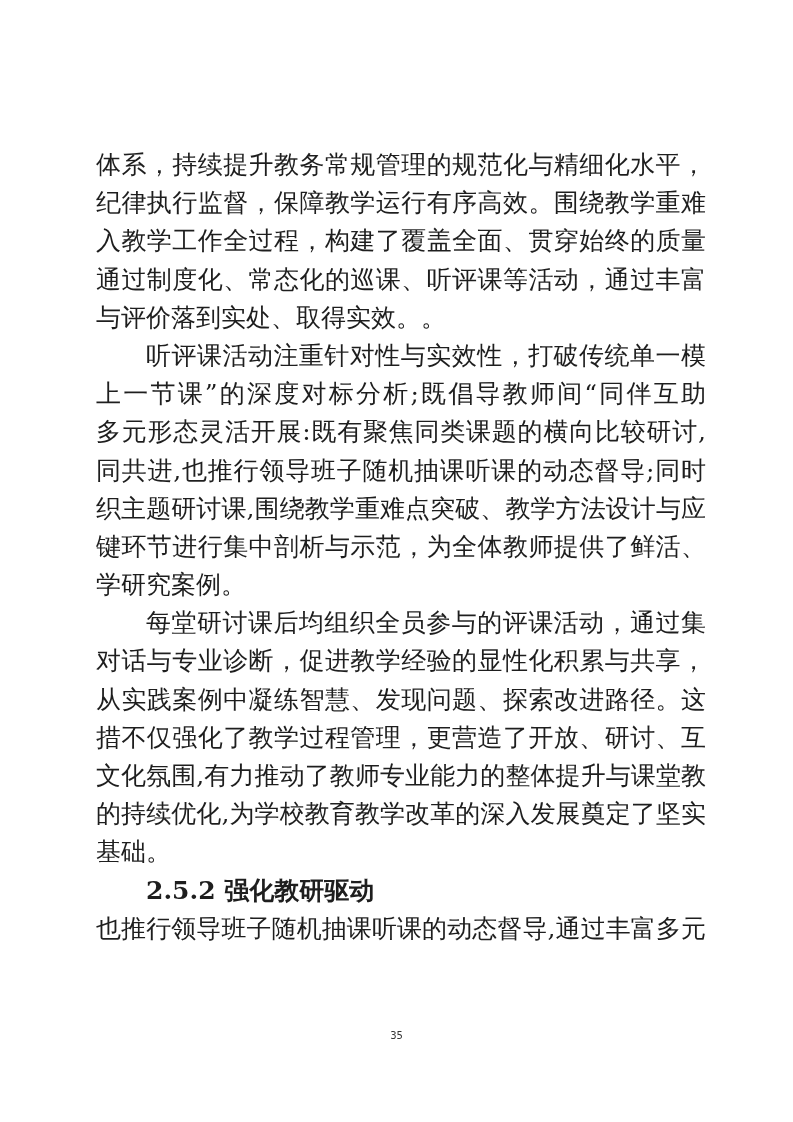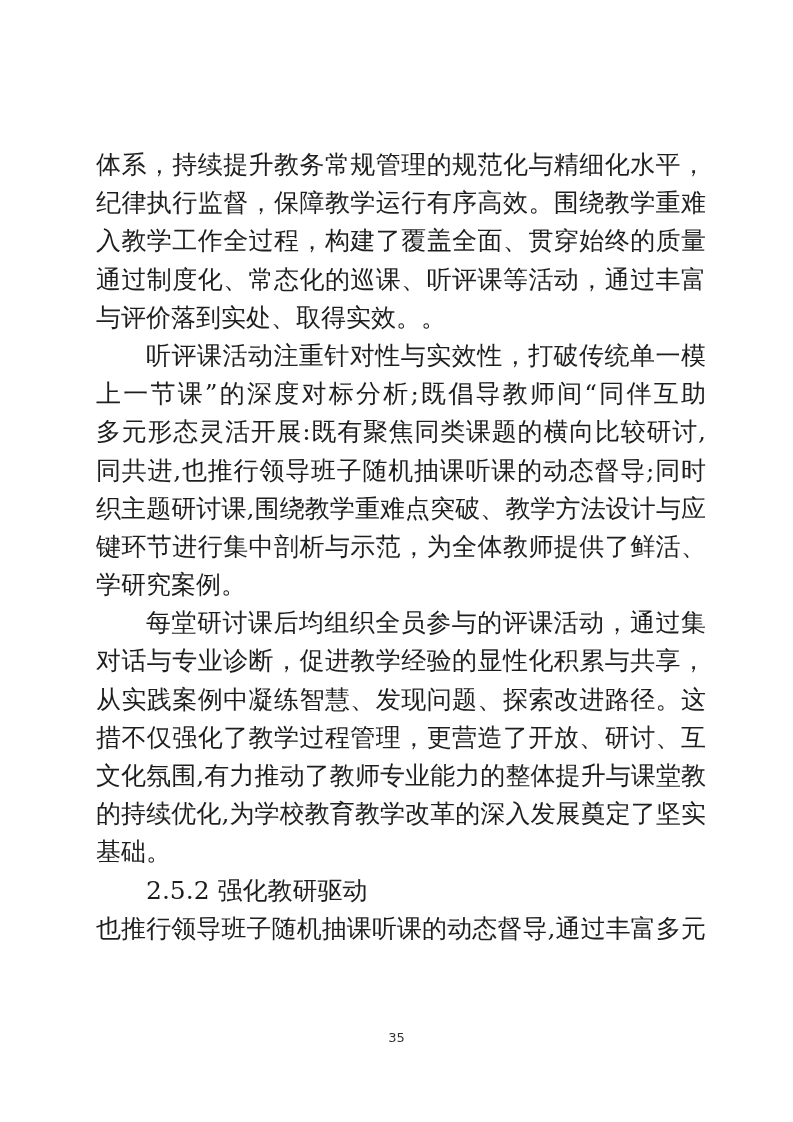--- a/index.html
+++ b/index.html
@@ -34,28 +34,29 @@
   }
   .line.fill {
     text-align-last: justify;
   }
   .line.indent {
     padding-left: 2em;
   }
   .paragraph.heading .line {
     text-align: left;
     text-align-last: left;
+    font-weight: bold;
   }
   .page-number {
     position: absolute;
     left: 0;
     right: 0;
     top: 1030px;
     text-align: center;
-    font-size: 13px;
+    font-size: 10px;
     color: #333333;
     font-family: "DejaVu Sans", "Liberation Sans", sans-serif;
   }
 </style>
 </head>
 <body>
 
 <div class="page">
   <div class="doc-body">
       <div class="paragraph">

